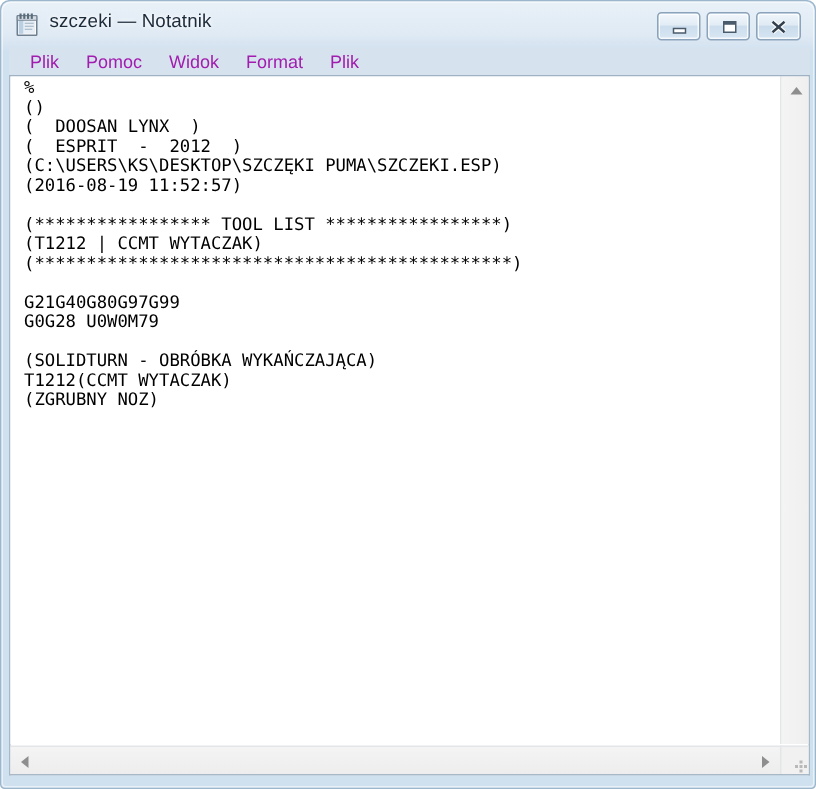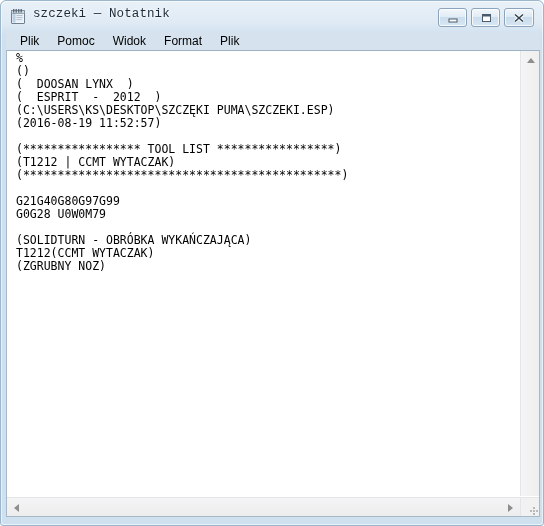--- a/index.html
+++ b/index.html
@@ -50,21 +50,20 @@
     width: 17px; height: 17px;
   }
   #title-text {
     position: absolute;
     left: 32px; top: 6px;
     font-size: 12.5px;
     color: #1c2b39;
     letter-spacing: 0.1px;
     white-space: nowrap;
     text-shadow: 0 0 3px rgba(255,255,255,0.95), 0 0 5px rgba(255,255,255,0.8);
-    font-family: Liberation Mono, monospace;
   }
 
   .winbtn {
     position: absolute;
     top: 7px;
     width: 29px;
     height: 19px;
     box-sizing: border-box;
     border: 1px solid #8ba4bb;
     border-radius: 3px;
@@ -95,21 +94,21 @@
     width: 534px;
     height: 18px;
     background: #d6e3ee;
     display: flex;
     align-items: center;
     padding-left: 5px;
     box-sizing: border-box;
   }
   .menu-item {
     font-size: 12px;
-    color: #000000;
+    color: #a21caf;
     padding: 1px 9px 2px 9px;
     white-space: nowrap;
     cursor: default;
   }
 
   
   #client {
     position: absolute;
     left: 5px; top: 49px;
     width: 534px;

